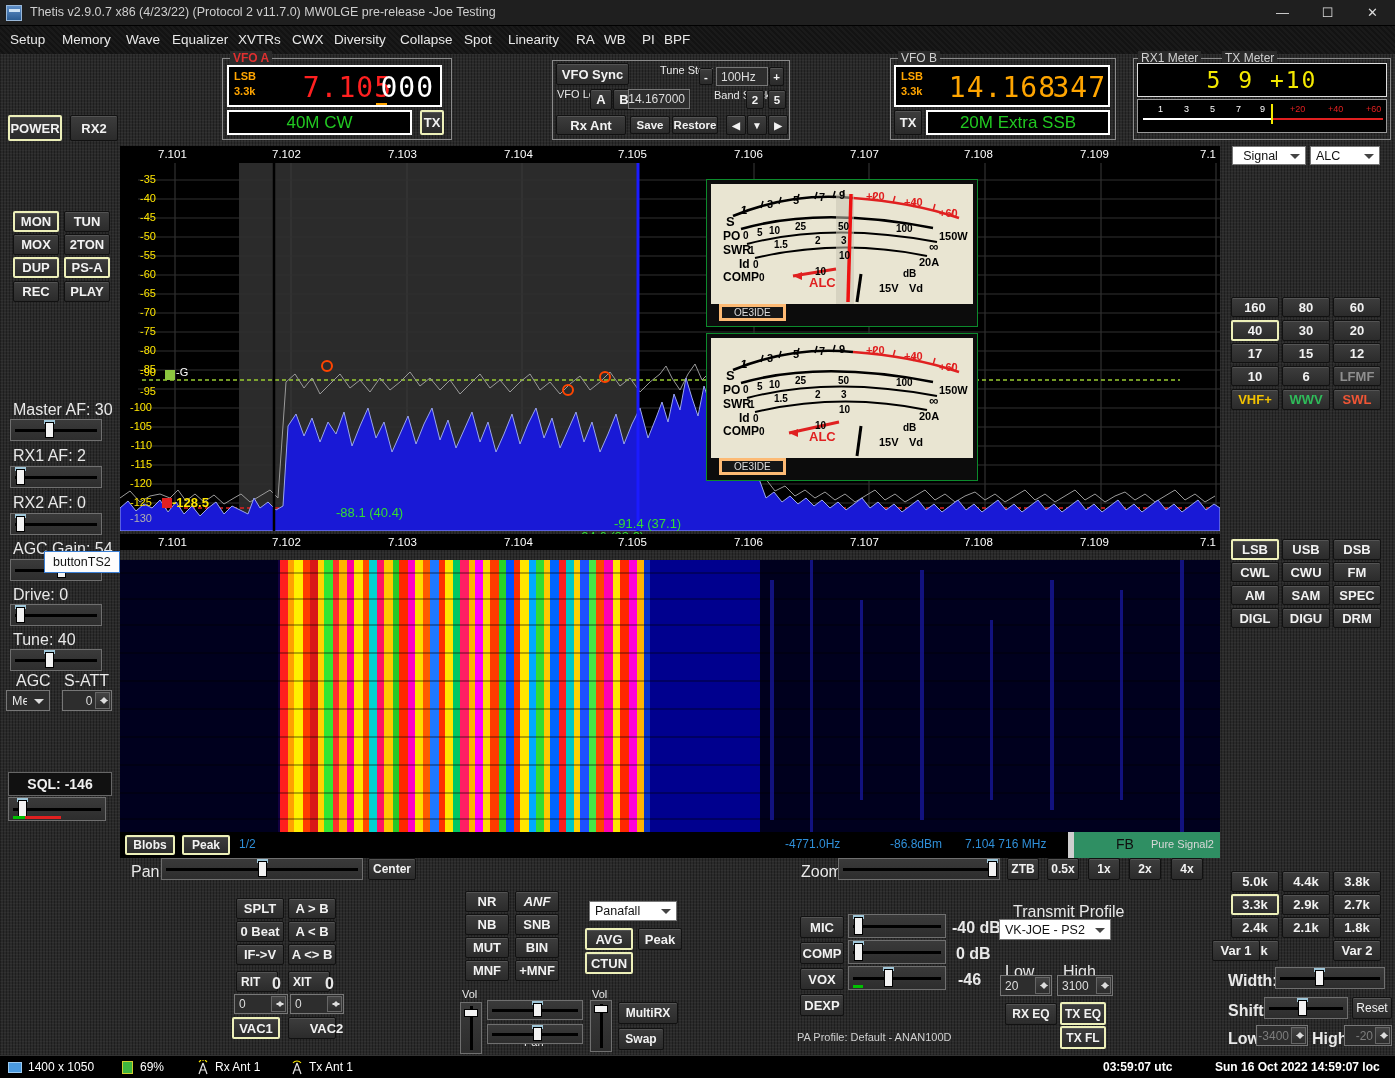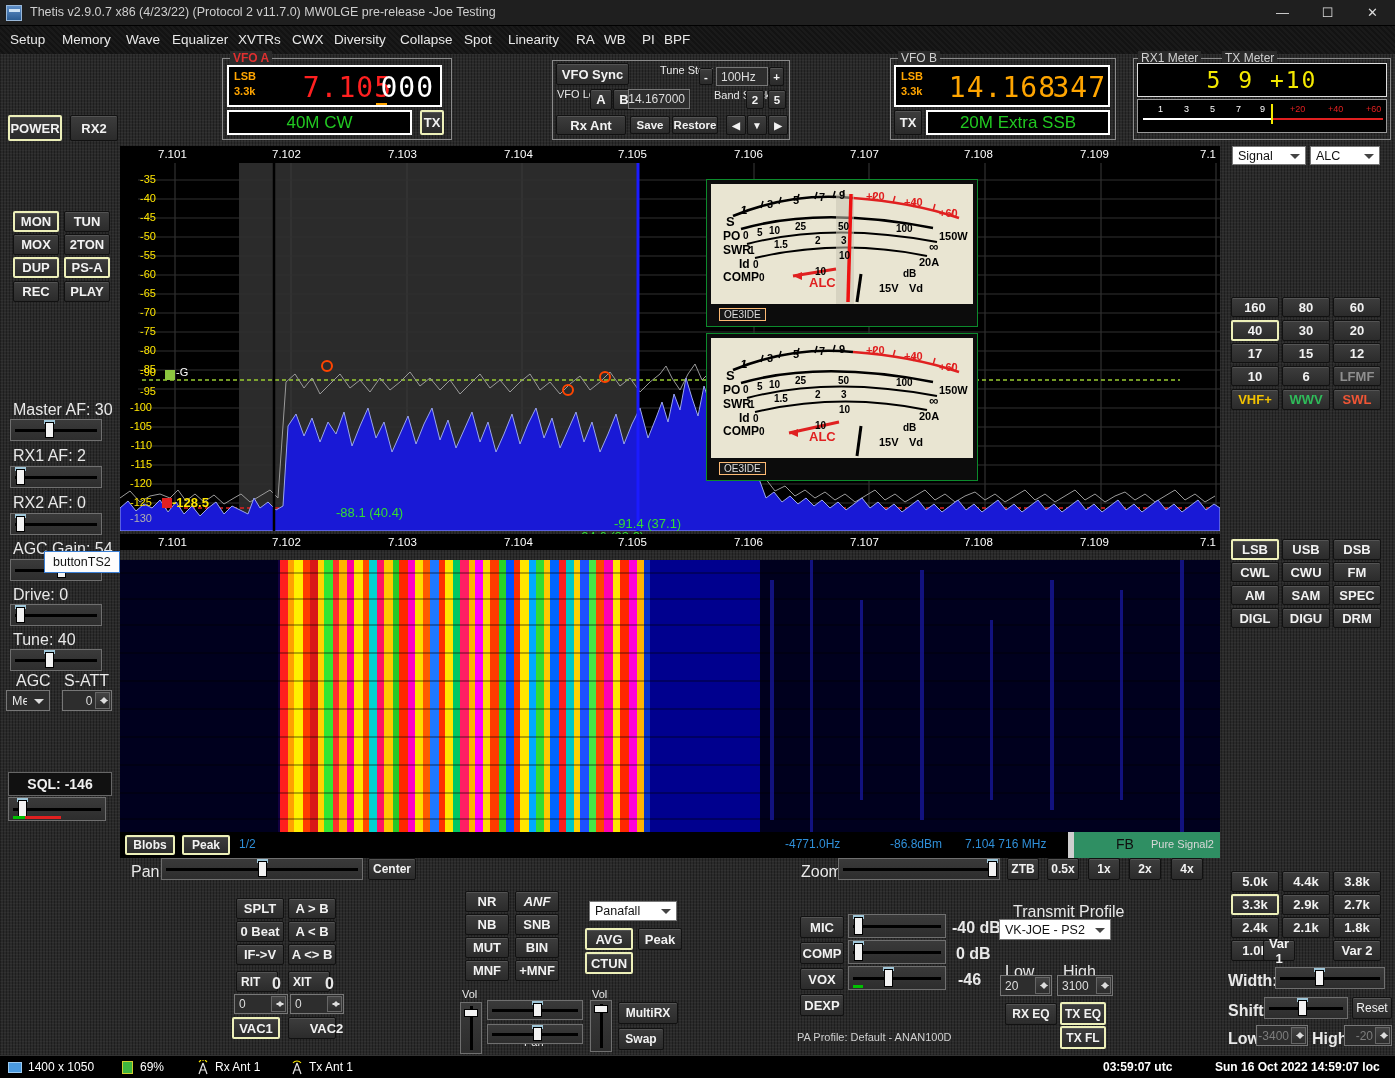--- a/index.html
+++ b/index.html
@@ -58,21 +58,21 @@
   
   #pan { position:absolute; left:120px; top:146px; width:1100px; height:385px; background:#000; }
   #wf  { position:absolute; left:120px; top:560px; width:1100px; height:272px; background:#000; }
   .axisrow { position:absolute; left:120px; width:1100px; height:16px; background:#000; }
   .axislbl { position:absolute; color:#fff; font-size:11.5px; }
   .ylbl { position:absolute; color:#ffe600; font-size:11px; text-align:right; width:34px; }
 
   
   .ameter { position:absolute; background:#0c0c0c; border:1px solid #0c8a2c; }
   .ameter .face { position:absolute; left:4px; top:4px; right:4px; height:120px; background:#e9e5d2; }
-  .ameter .call { position:absolute; left:12px; bottom:5px; color:#ddd; font-size:10px; border:1px solid #fdba74; padding:0 4px; background:#161616; }
+  .ameter .call { position:absolute; left:12px; bottom:5px; color:#ddd; font-size:10px; border:3px solid #fdba74; padding:0 12px; background:#161616; }
 
   
   .lbl { position:absolute; color:#e8e8e8; font-size:16px; white-space:nowrap; }
   .combo { position:absolute; background:#fff; border:1px solid #777; color:#111; font-size:12.5px;
            display:flex; align-items:center; padding-left:5px; }
   .combo .cv{ position:absolute; right:22px; left:5px; overflow:hidden; white-space:nowrap; }
   .combo .chev { position:absolute; right:5px; top:50%; margin-top:-2px; width:0;height:0;
            border-left:5px solid transparent;border-right:5px solid transparent;border-top:5px solid #444; }
   .spin { position:absolute; background:#2d2d2d; border:1px solid #777; color:#ddd; font-size:12px;
           display:flex; align-items:center; padding-left:4px; }
@@ -175,21 +175,21 @@
     <div style="position:absolute;left:133px;top:4px;width:2px;height:20px;background:#f4e900;"></div>
     <div style="position:absolute;left:20px;top:4px;color:#fff;font-size:9px;">1</div>
     <div style="position:absolute;left:46px;top:4px;color:#fff;font-size:9px;">3</div>
     <div style="position:absolute;left:72px;top:4px;color:#fff;font-size:9px;">5</div>
     <div style="position:absolute;left:98px;top:4px;color:#fff;font-size:9px;">7</div>
     <div style="position:absolute;left:122px;top:4px;color:#fff;font-size:9px;">9</div>
     <div style="position:absolute;left:152px;top:4px;color:#e02020;font-size:9px;">+20</div>
     <div style="position:absolute;left:190px;top:4px;color:#e02020;font-size:9px;">+40</div>
     <div style="position:absolute;left:228px;top:4px;color:#e02020;font-size:9px;">+60</div>
   </div>
-  <div class="combo" style="left:1232px;top:146px;width:74px;height:19px;">
+  <div class="combo" style="left:1232px;top:146px;width:74px;height:19px;text-align:center;">
     <span class="cv">Signal</span>
       <i class="chev"></i>
   </div>
   <div class="combo" style="left:1310px;top:146px;width:70px;height:19px;">
     <span class="cv">ALC</span>
       <i class="chev"></i>
   </div>
 
   <div class="btn sel" style="left:8px;top:115px;width:54px;height:26px;">POWER</div>
   <div class="btn" style="left:70px;top:115px;width:48px;height:26px;">RX2</div>
@@ -799,21 +799,21 @@
   <div class="btn" style="left:1231px;top:871px;width:48px;height:21px;">5.0k</div>
   <div class="btn" style="left:1282px;top:871px;width:48px;height:21px;">4.4k</div>
   <div class="btn" style="left:1333px;top:871px;width:48px;height:21px;">3.8k</div>
   <div class="btn sel" style="left:1231px;top:894px;width:48px;height:21px;">3.3k</div>
   <div class="btn" style="left:1282px;top:894px;width:48px;height:21px;">2.9k</div>
   <div class="btn" style="left:1333px;top:894px;width:48px;height:21px;">2.7k</div>
   <div class="btn" style="left:1231px;top:917px;width:48px;height:21px;">2.4k</div>
   <div class="btn" style="left:1282px;top:917px;width:48px;height:21px;">2.1k</div>
   <div class="btn" style="left:1333px;top:917px;width:48px;height:21px;">1.8k</div>
   <div class="btn" style="left:1231px;top:940px;width:48px;height:21px;">1.0k</div>
-  <div class="btn" style="left:1263px;top:940px;width:32px;height:21px;">Var 1</div>
+  <div class="btn" style="left:1212px;top:940px;width:48px;height:21px;">Var 1</div>
   <div class="btn" style="left:1333px;top:940px;width:48px;height:21px;">Var 2</div>
 
   <div class="lbl" style="left:1228px;top:972px;font-weight:bold;">Width:</div>
   <div class="slider" style="left:1275px;top:967px;width:110px;height:22px;">
     <div class="track"></div>
     <div class="thumbtop" style="left:38px;"></div>
     <div class="thumb" style="left:39px;"></div>
   </div>
   <div class="lbl" style="left:1228px;top:1002px;font-weight:bold;">Shift:</div>
   <div class="slider" style="left:1264px;top:997px;width:84px;height:22px;">

